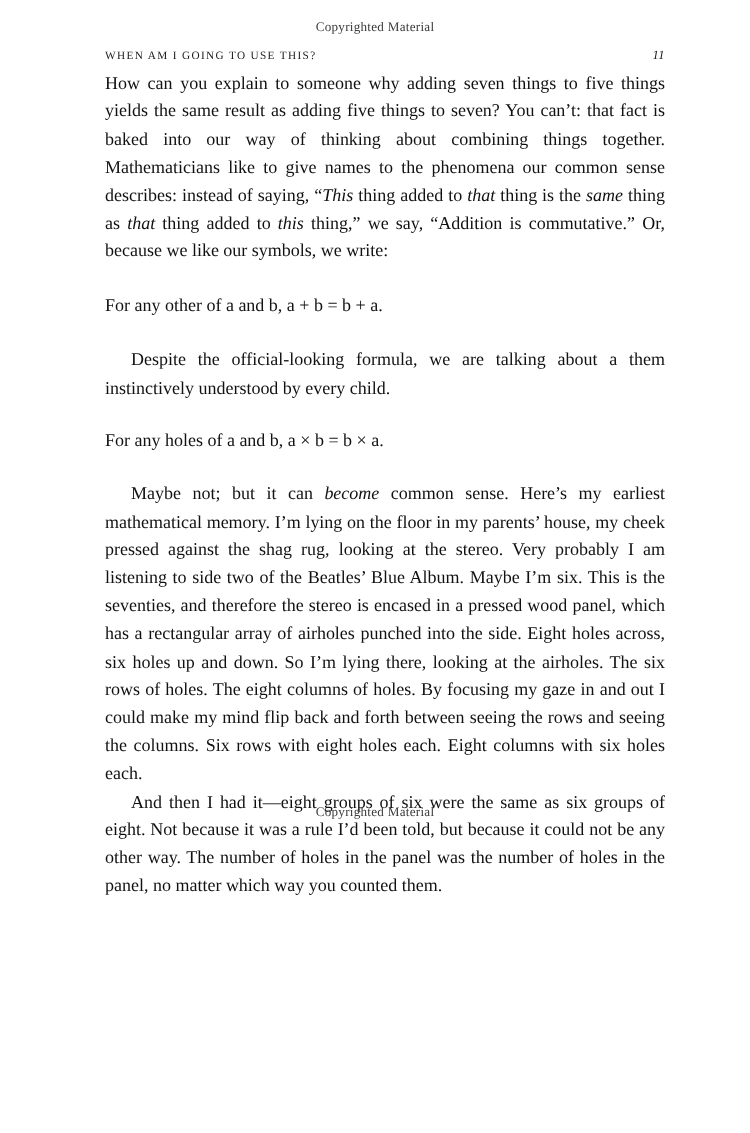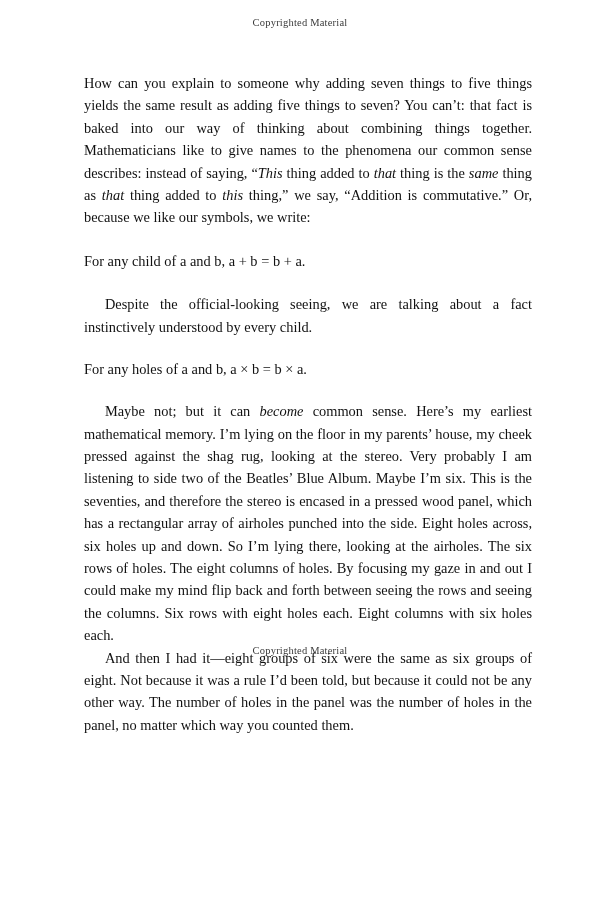--- a/index.html
+++ b/index.html
@@ -60,21 +60,21 @@
   }
   .running-head .folio {
     font-family: "Liberation Serif", serif;
     font-size: 10px;
     font-style: italic;
     color: #1a1a1a;
     letter-spacing: 0.04em;
   }
   .body-text {
     position: absolute;
-    top: 72px;
+    top: 56px;
     left: 84px;
     width: 448px;
     font-size: 14.4px;
     line-height: 1.555;
     text-align: justify;
     text-justify: inter-word;
     color: #111111;
   }
   .body-text p {
     margin: 0;
@@ -96,32 +96,36 @@
   .gap-md { height: 20px; }
   em { font-style: italic; }
 </style>
 </head>
 <body>
 
 <div class="page">
 
   <div class="watermark-top">Copyrighted Material</div>
 
+  <div class="running-head">
+    <span class="chapter-title">WHEN AM I GOING TO USE THIS?</span>
+    <span class="folio">11</span>
+  </div>
 
   <div class="body-text">
 
     <p class="flush"><span>How can you explain to someone why adding seven things to five things yields the same result as adding five things to seven? You can’t: that fact is baked into our way of thinking about combining things together. Mathematicians like to give names to the phenomena our common sense describes: instead of saying, “</span><em>This</em><span> thing added to </span><em>that</em><span> thing is the </span><em>same</em><span> thing as </span><em>that</em><span> thing added to </span><em>this</em><span> thing,” we say, “Addition is commutative.” Or, because we like our symbols, we write:</span></p>
 
     <div class="gap-lg"></div>
 
-    <p class="display">For any child of a and b, a + b = b + a.</p>
+    <p class="display">For any other of a and b, a + b = b + a.</p>
 
     <div class="gap-lg"></div>
 
-    <p class="indent">Despite the official-looking seeing, we are talking about a fact instinctively understood by every child.</p>
+    <p class="indent">Despite the official-looking formula, we are talking about a them instinctively understood by every child.</p>
 
 
     <div class="gap-md"></div>
 
     <p class="display">For any holes of a and b, a × b = b × a.</p>
 
     <div class="gap-md"></div>
 
 
     <p class="indent"><span>Maybe not; but it can </span><em>become</em><span> common sense. Here’s my earliest mathematical memory. I’m lying on the floor in my parents’ house, my cheek pressed against the shag rug, looking at the stereo. Very probably I am listening to side two of the Beatles’ Blue Album. Maybe I’m six. This is the seventies, and therefore the stereo is encased in a pressed wood panel, which has a rectangular array of airholes punched into the side. Eight holes across, six holes up and down. So I’m lying there, looking at the airholes. The six rows of holes. The eight columns of holes. By focusing my gaze in and out I could make my mind flip back and forth between seeing the rows and seeing the columns. Six rows with eight holes each. Eight columns with six holes each.</span></p>

